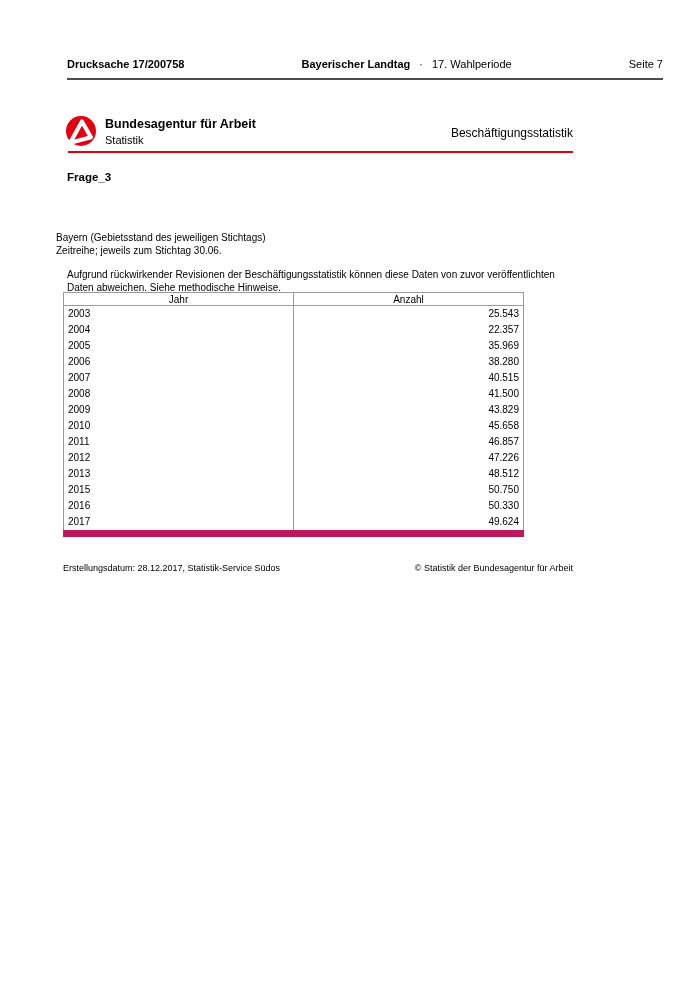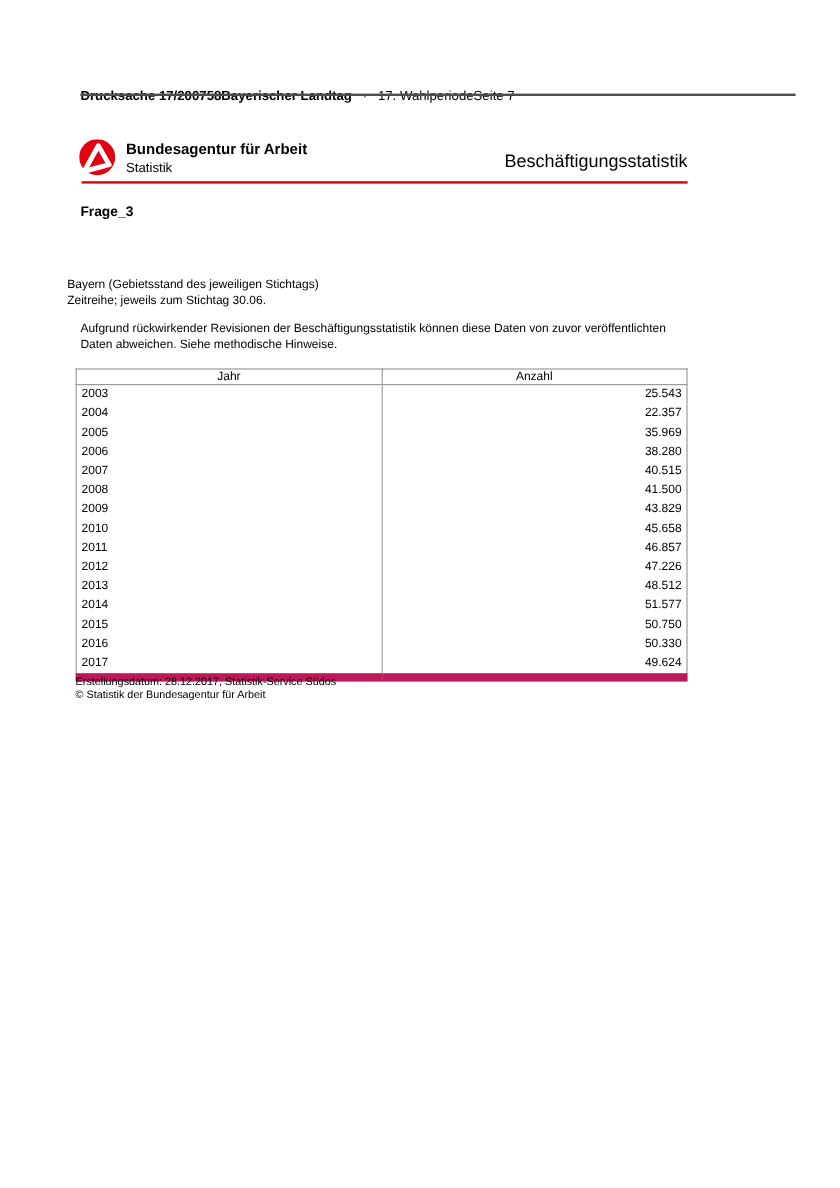--- a/index.html
+++ b/index.html
@@ -17,24 +17,24 @@
     overflow: hidden;
   }
 
   
   .doc-header {
     position: absolute;
     top: 58px;
     left: 67px;
     width: 596px;
     display: flex;
+    justify-content: space-between;
     align-items: baseline;
     font-size: 11px;
     line-height: 13px;
-    margin-top: 16px;
   }
   .doc-header .bold { font-weight: bold; }
   .doc-header .center-group { white-space: nowrap; }
   .doc-header .sep { margin: 0 9px; color: #333; }
   .header-rule {
     position: absolute;
     top: 78px;
     left: 67px;
     width: 596px;
     height: 2px;
@@ -65,21 +65,21 @@
     font-size: 11px;
     line-height: 13px;
     white-space: nowrap;
   }
   .doc-type {
     position: absolute;
     top: 126px;
     left: 67px;
     width: 506px;
     text-align: right;
-    font-size: 15px;
+    font-size: 12px;
     white-space: nowrap;
   }
   .red-rule {
     position: absolute;
     top: 151px;
     left: 68px;
     width: 505px;
     height: 2px;
     background: #e3000f;
   }
@@ -114,23 +114,23 @@
     top: 268px;
     left: 67px;
     width: 492px;
     font-size: 10px;
     line-height: 13px;
   }
 
   
   .data-table {
     position: absolute;
-    top: 307px;
+    top: 292px;
     left: 63px;
-    width: 510px;
+    width: 461px;
     border-collapse: collapse;
     table-layout: fixed;
     font-size: 10px;
   }
   .data-table th {
     border: 1px solid #9b9b9b;
     font-weight: normal;
     font-size: 10px;
     height: 12px;
     padding: 0;
@@ -161,21 +161,20 @@
   
   .table-footer {
     position: absolute;
     top: 563px;
     left: 63px;
     width: 510px;
     display: flex;
     justify-content: space-between;
     font-size: 9px;
     line-height: 11px;
-    flex-direction: column;
   }
 </style>
 </head>
 <body>
 
 <div class="page">
 
   <div class="doc-header">
     <span class="bold">Drucksache 17/200758</span>
     <span class="center-group">
@@ -247,24 +246,20 @@
         </tr>
         <tr>
           <td class="cell-jahr">2012</td>
           <td class="cell-anzahl">47.226</td>
         </tr>
         <tr>
           <td class="cell-jahr">2013</td>
           <td class="cell-anzahl">48.512</td>
         </tr>
         <tr>
-          <td class="cell-jahr">2014</td>
-          <td class="cell-anzahl">51.577</td>
-        </tr>
-        <tr>
           <td class="cell-jahr">2015</td>
           <td class="cell-anzahl">50.750</td>
         </tr>
         <tr>
           <td class="cell-jahr">2016</td>
           <td class="cell-anzahl">50.330</td>
         </tr>
         <tr>
           <td class="cell-jahr">2017</td>
           <td class="cell-anzahl">49.624</td>

